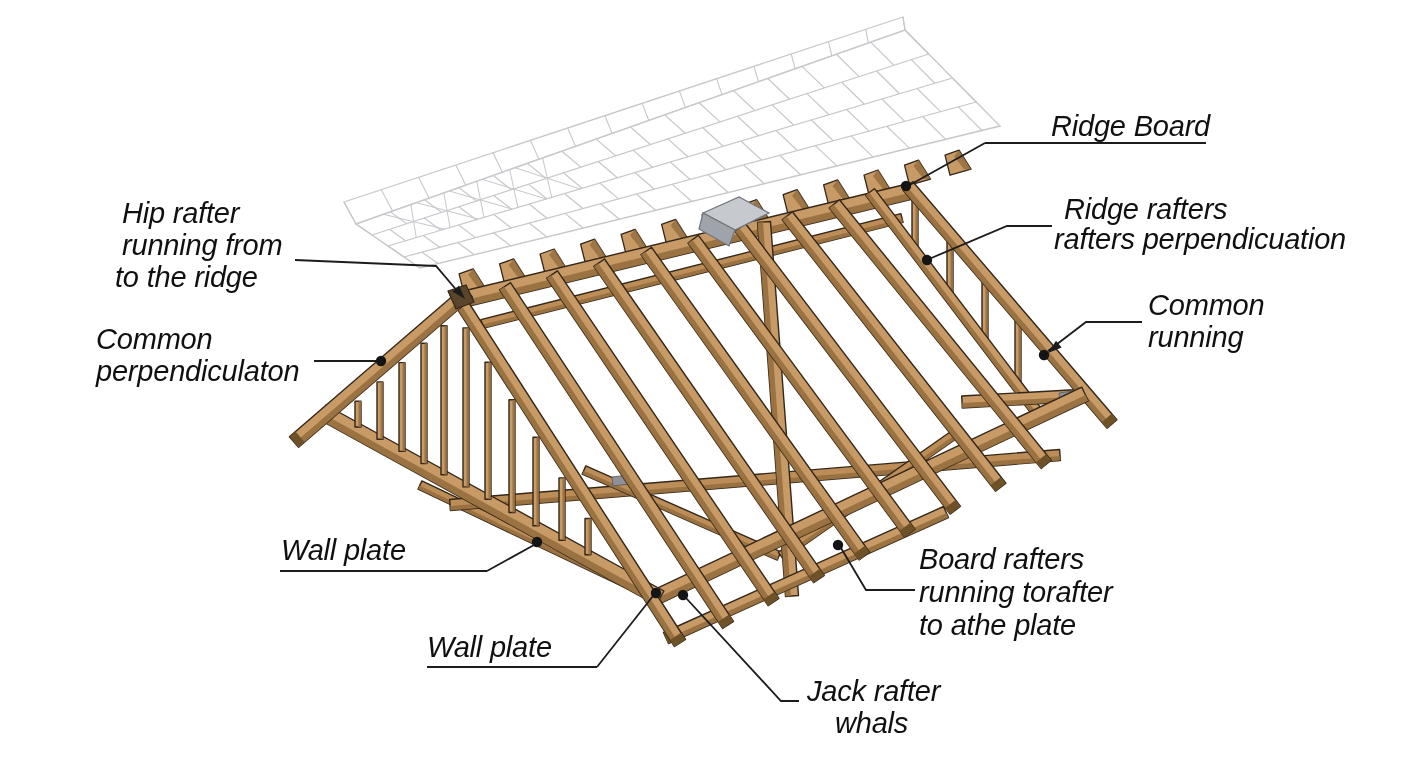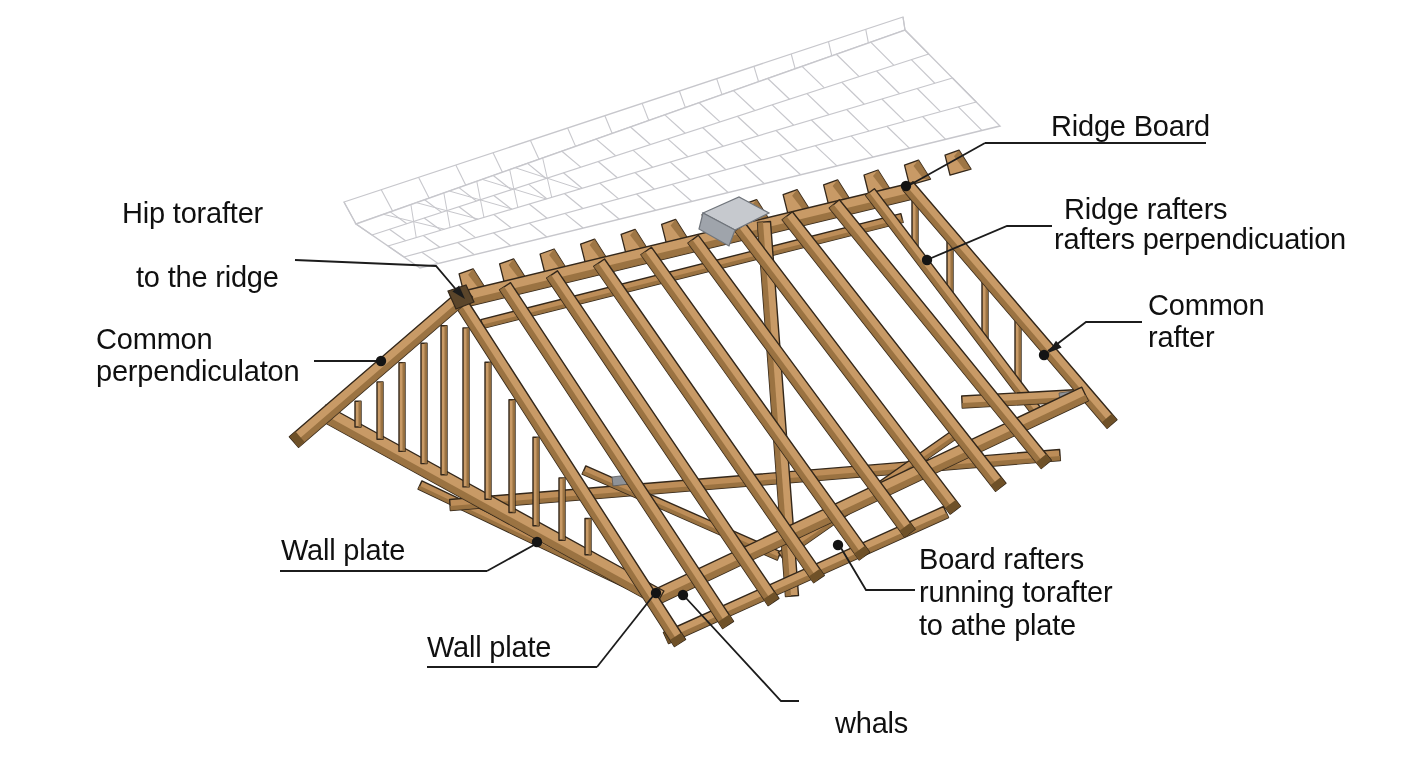--- a/index.html
+++ b/index.html
@@ -2,20 +2,21 @@
 <html><head>
 <meta charset="utf-8">
 <style>
   html,body{margin:0;padding:0;background:#ffffff;}
   .stage{
     position:relative;
     width:1408px;height:768px;
     background:#ffffff;
     overflow:hidden;
     font-family:"Liberation Sans",sans-serif;
+    font-style:italic;
   }
   .stage svg{position:absolute;left:0;top:0;}
   .lbl{
     position:absolute;
     font-size:29px;
     line-height:33px;
     color:#101010;
     white-space:nowrap;
     letter-spacing:-0.2px;
   }
@@ -291,29 +292,31 @@
         <circle cx="683" cy="595" r="5.2" fill="#141414"></circle>
       </g>
     </svg>
 
   <div class="lbl" style="left:1051px;top:110px">Ridge Board</div>
 
   <div class="lbl" style="left:1064px;top:193px">Ridge rafters</div>
   <div class="lbl" style="left:1054px;top:223px">rafters perpendicuation</div>
 
   <div class="lbl" style="left:1148px;top:289px">Common</div>
-  <div class="lbl" style="left:1148px;top:321px">rafter</div>
-
-  <div class="lbl" style="left:122px;top:197px">Hip torafter</div>
-  <div class="lbl" style="left:136px;top:261px">to the ridge</div>
+  <div class="lbl" style="left:1148px;top:321px">running</div>
+
+  <div class="lbl" style="left:122px;top:197px">Hip rafter</div>
+  <div class="lbl" style="left:122px;top:229px">running from</div>
+  <div class="lbl" style="left:115px;top:261px">to the ridge</div>
 
   <div class="lbl" style="left:96px;top:323px">Common</div>
   <div class="lbl" style="left:96px;top:355px">perpendiculaton</div>
 
   <div class="lbl" style="left:281px;top:534px">Wall plate</div>
   <div class="lbl" style="left:427px;top:631px">Wall plate</div>
 
   <div class="lbl" style="left:919px;top:543px">Board rafters</div>
   <div class="lbl" style="left:919px;top:609px">to athe plate</div>
   <div class="lbl" style="left:919px;top:576px">running torafter</div>
 
+  <div class="lbl" style="left:807px;top:675px">Jack rafter</div>
   <div class="lbl" style="left:835px;top:707px">whals</div>
 </div>
 
 </body></html>

